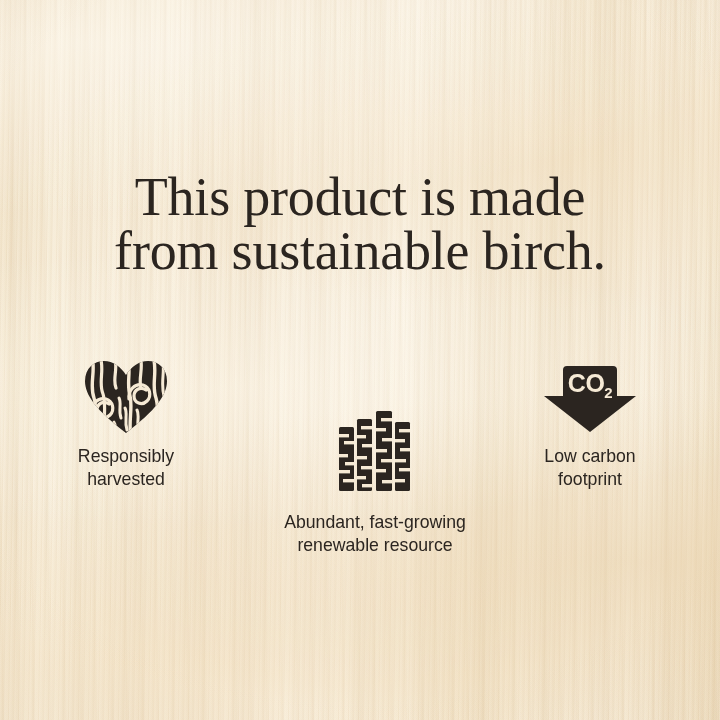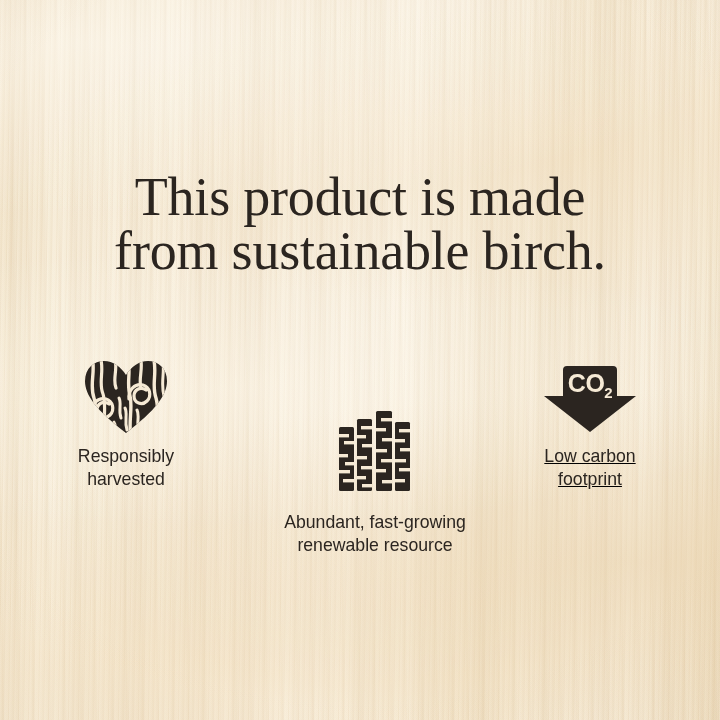--- a/index.html
+++ b/index.html
@@ -85,21 +85,21 @@
   .iconwrap{display:flex;align-items:flex-end;justify-content:center;}
 
   #badge-harvest{left:36px;top:360px;width:180px;}
   #badge-harvest .iconwrap{height:74px;}
   #badge-harvest .cap{margin-top:10px;}
 
   #badge-renewable{left:275px;top:410px;width:200px;}
   #badge-renewable .iconwrap{height:82px;}
   #badge-renewable .cap{margin-top:18px;}
 
-  #badge-carbon{left:495px;top:360px;width:190px;text-decoration:underline;}
+  #badge-carbon{left:495px;top:360px;width:190px;}
   #badge-carbon .iconwrap{height:74px;}
   #badge-carbon .cap{margin-top:10px;}
 
   svg{display:block;overflow:visible;}
 </style>
 </head>
 <body>
 
 <div id="stage">
 

